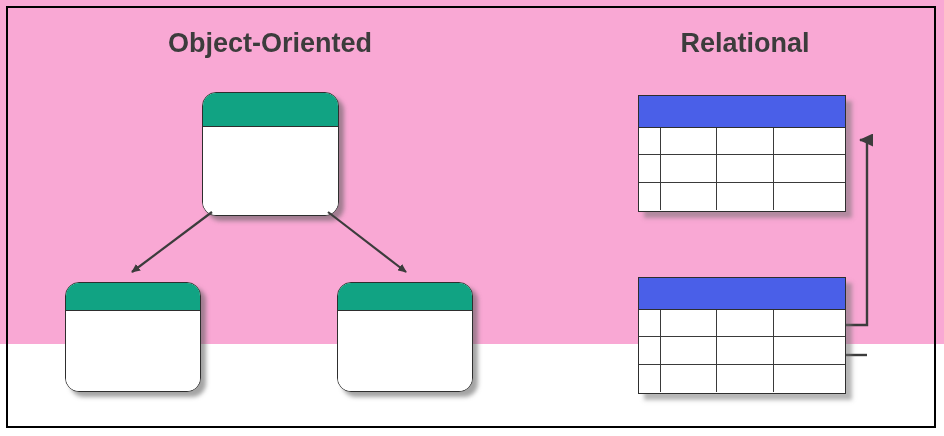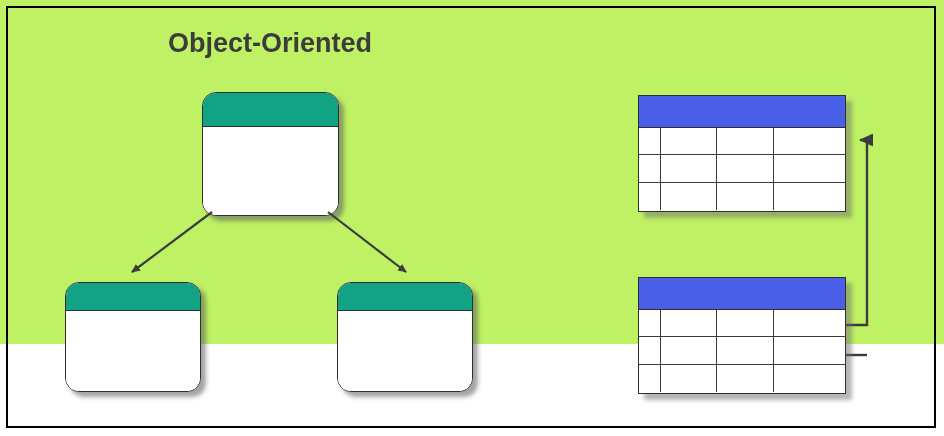--- a/index.html
+++ b/index.html
@@ -5,21 +5,21 @@
   html,body{margin:0;padding:0;}
   body{
     width:944px;height:436px;
     background:#ffffff;
     font-family:"Liberation Sans", sans-serif;
     overflow:hidden;
   }
   #canvas{
     position:relative;
     width:944px;height:344px;
-    background:#bef264;
+    background:#f9a8d4;
   }
   
   .frame{
     position:absolute;
     left:6px;top:6px;
     width:930px;height:422px;
     border:2px solid #000000;
     box-sizing:border-box;
     background:transparent;
     pointer-events:none;
@@ -114,20 +114,21 @@
 </style>
 </head>
 <body>
 
 <div id="canvas">
 
   <div class="frame"></div>
 
   <div class="title" id="title-oo">Object-Oriented</div>
 
+  <div class="title" id="title-rel">Relational</div>
 
   <div class="oo-card" id="card-parent">
     <div class="oo-head"></div>
     <div class="oo-body"></div>
   </div>
 
   <div class="oo-card" id="card-child-left">
     <div class="oo-head"></div>
     <div class="oo-body"></div>
   </div>

